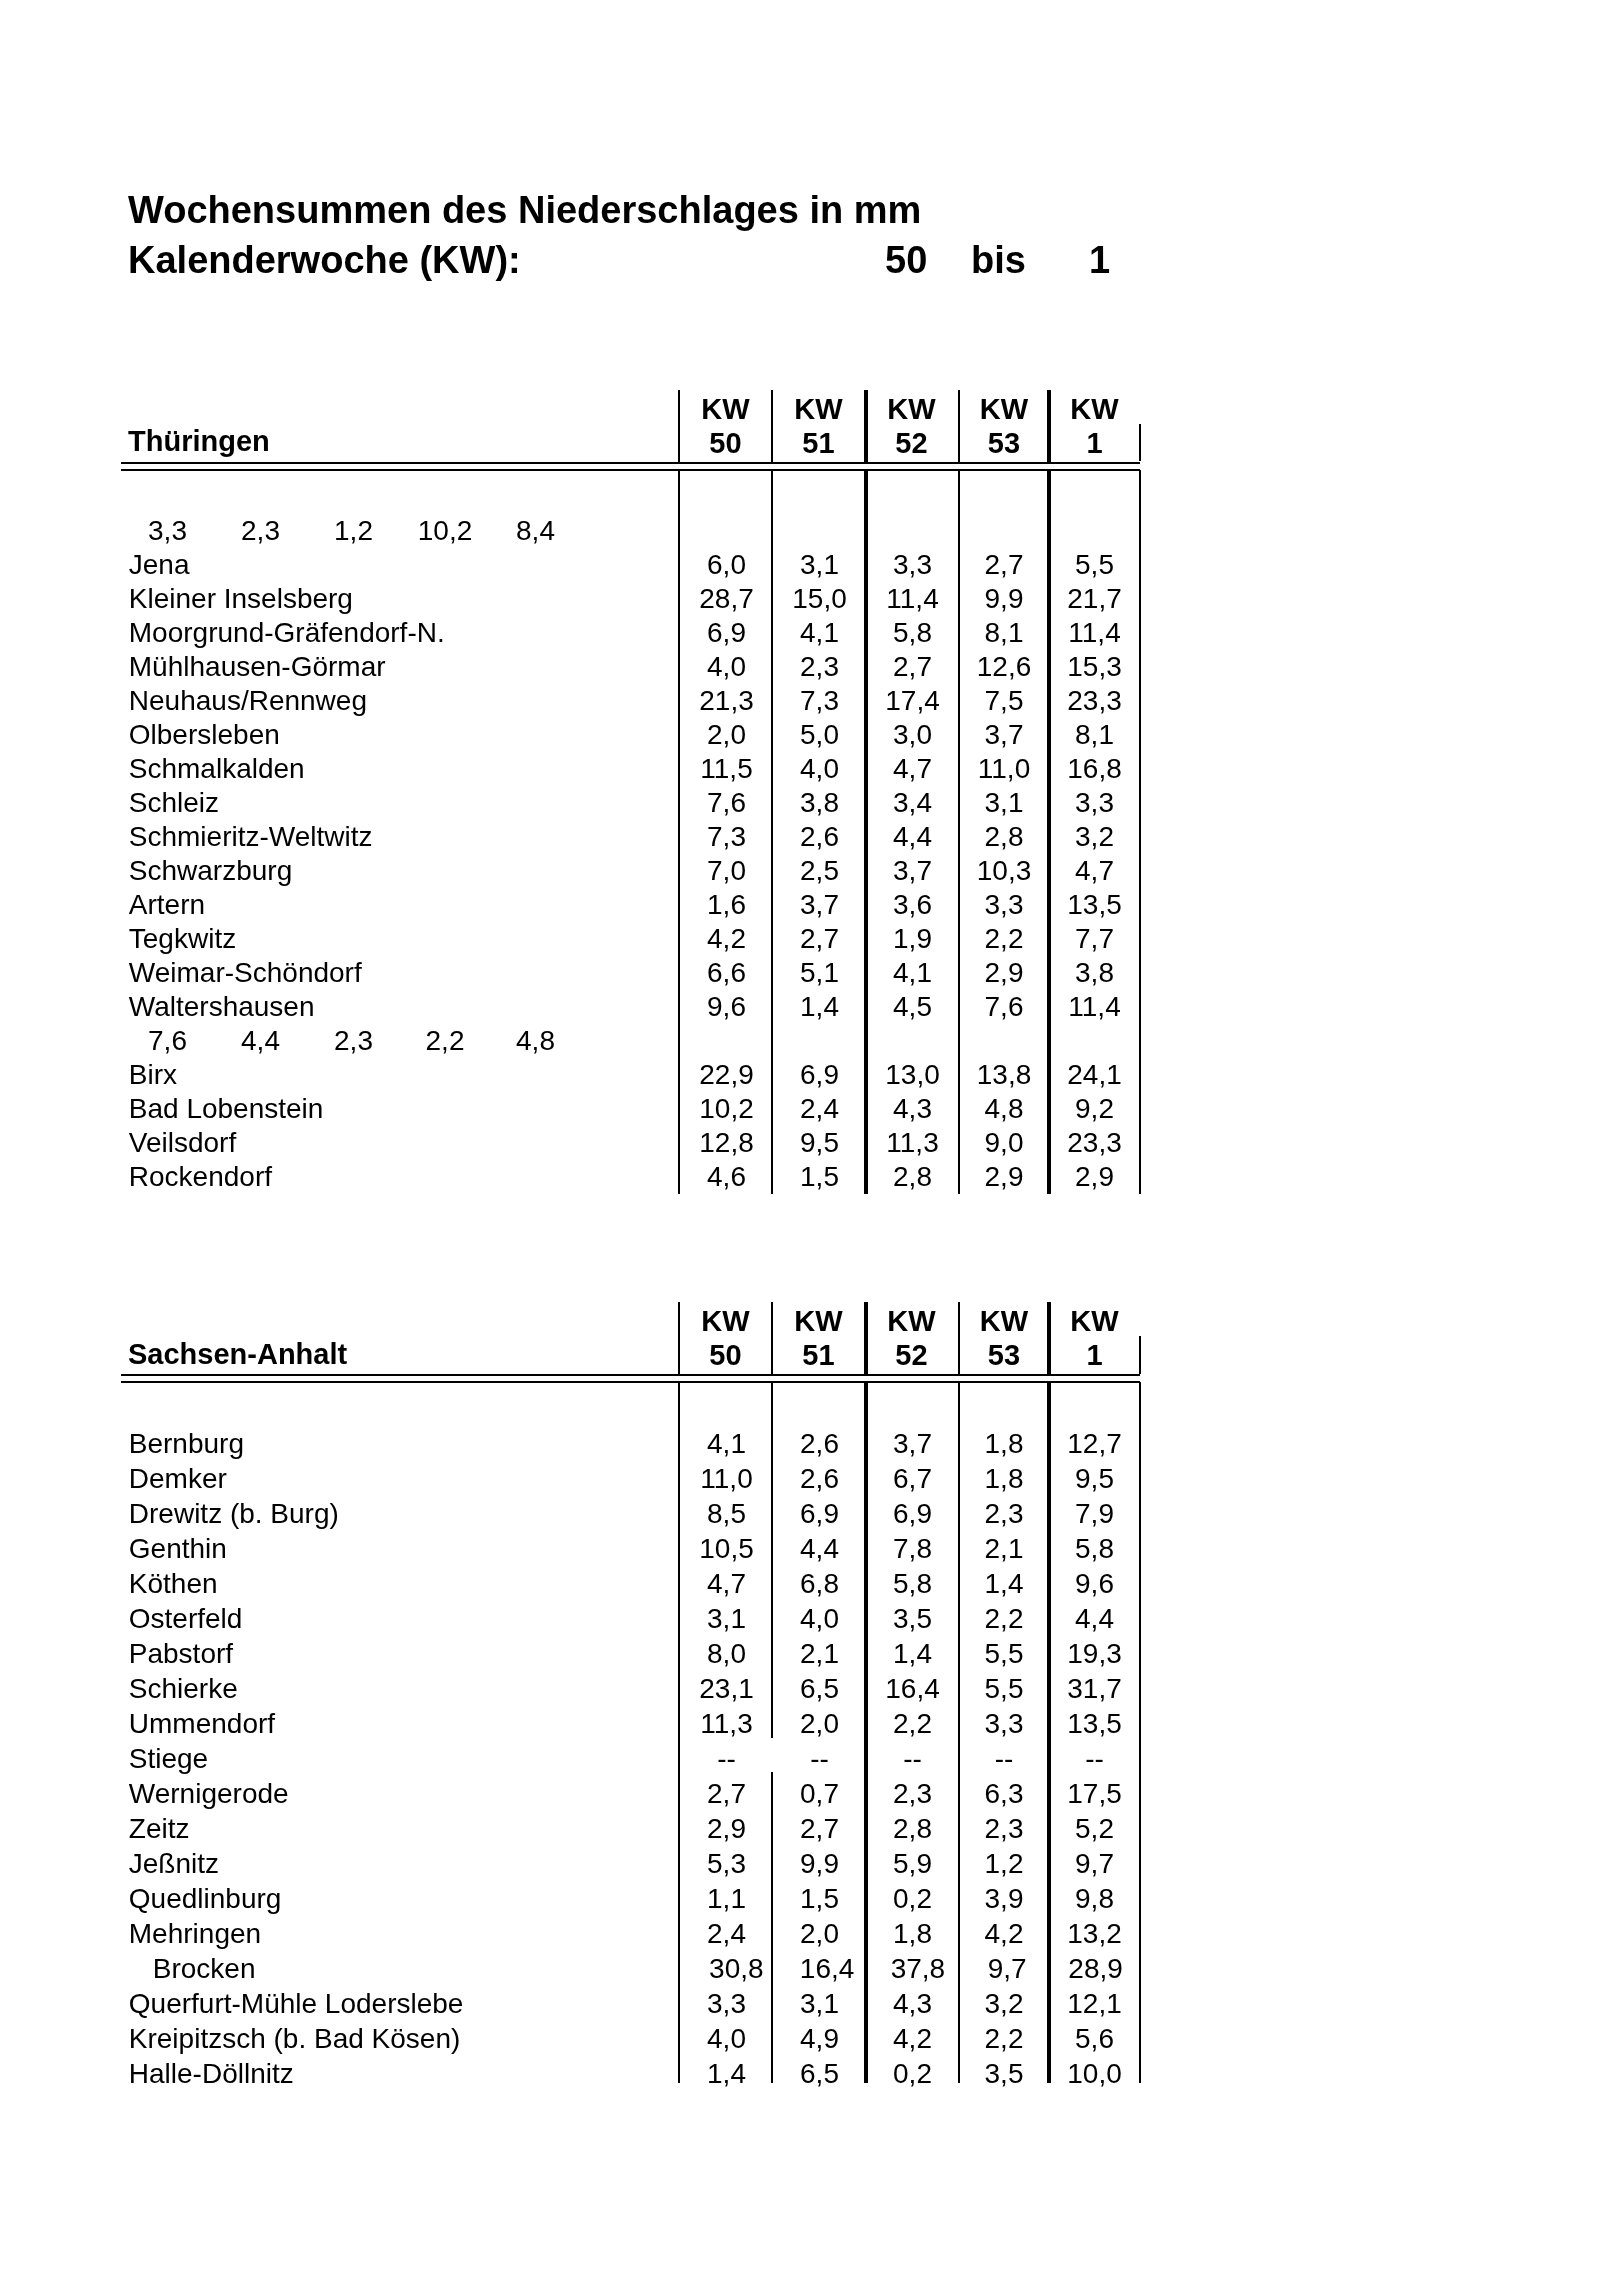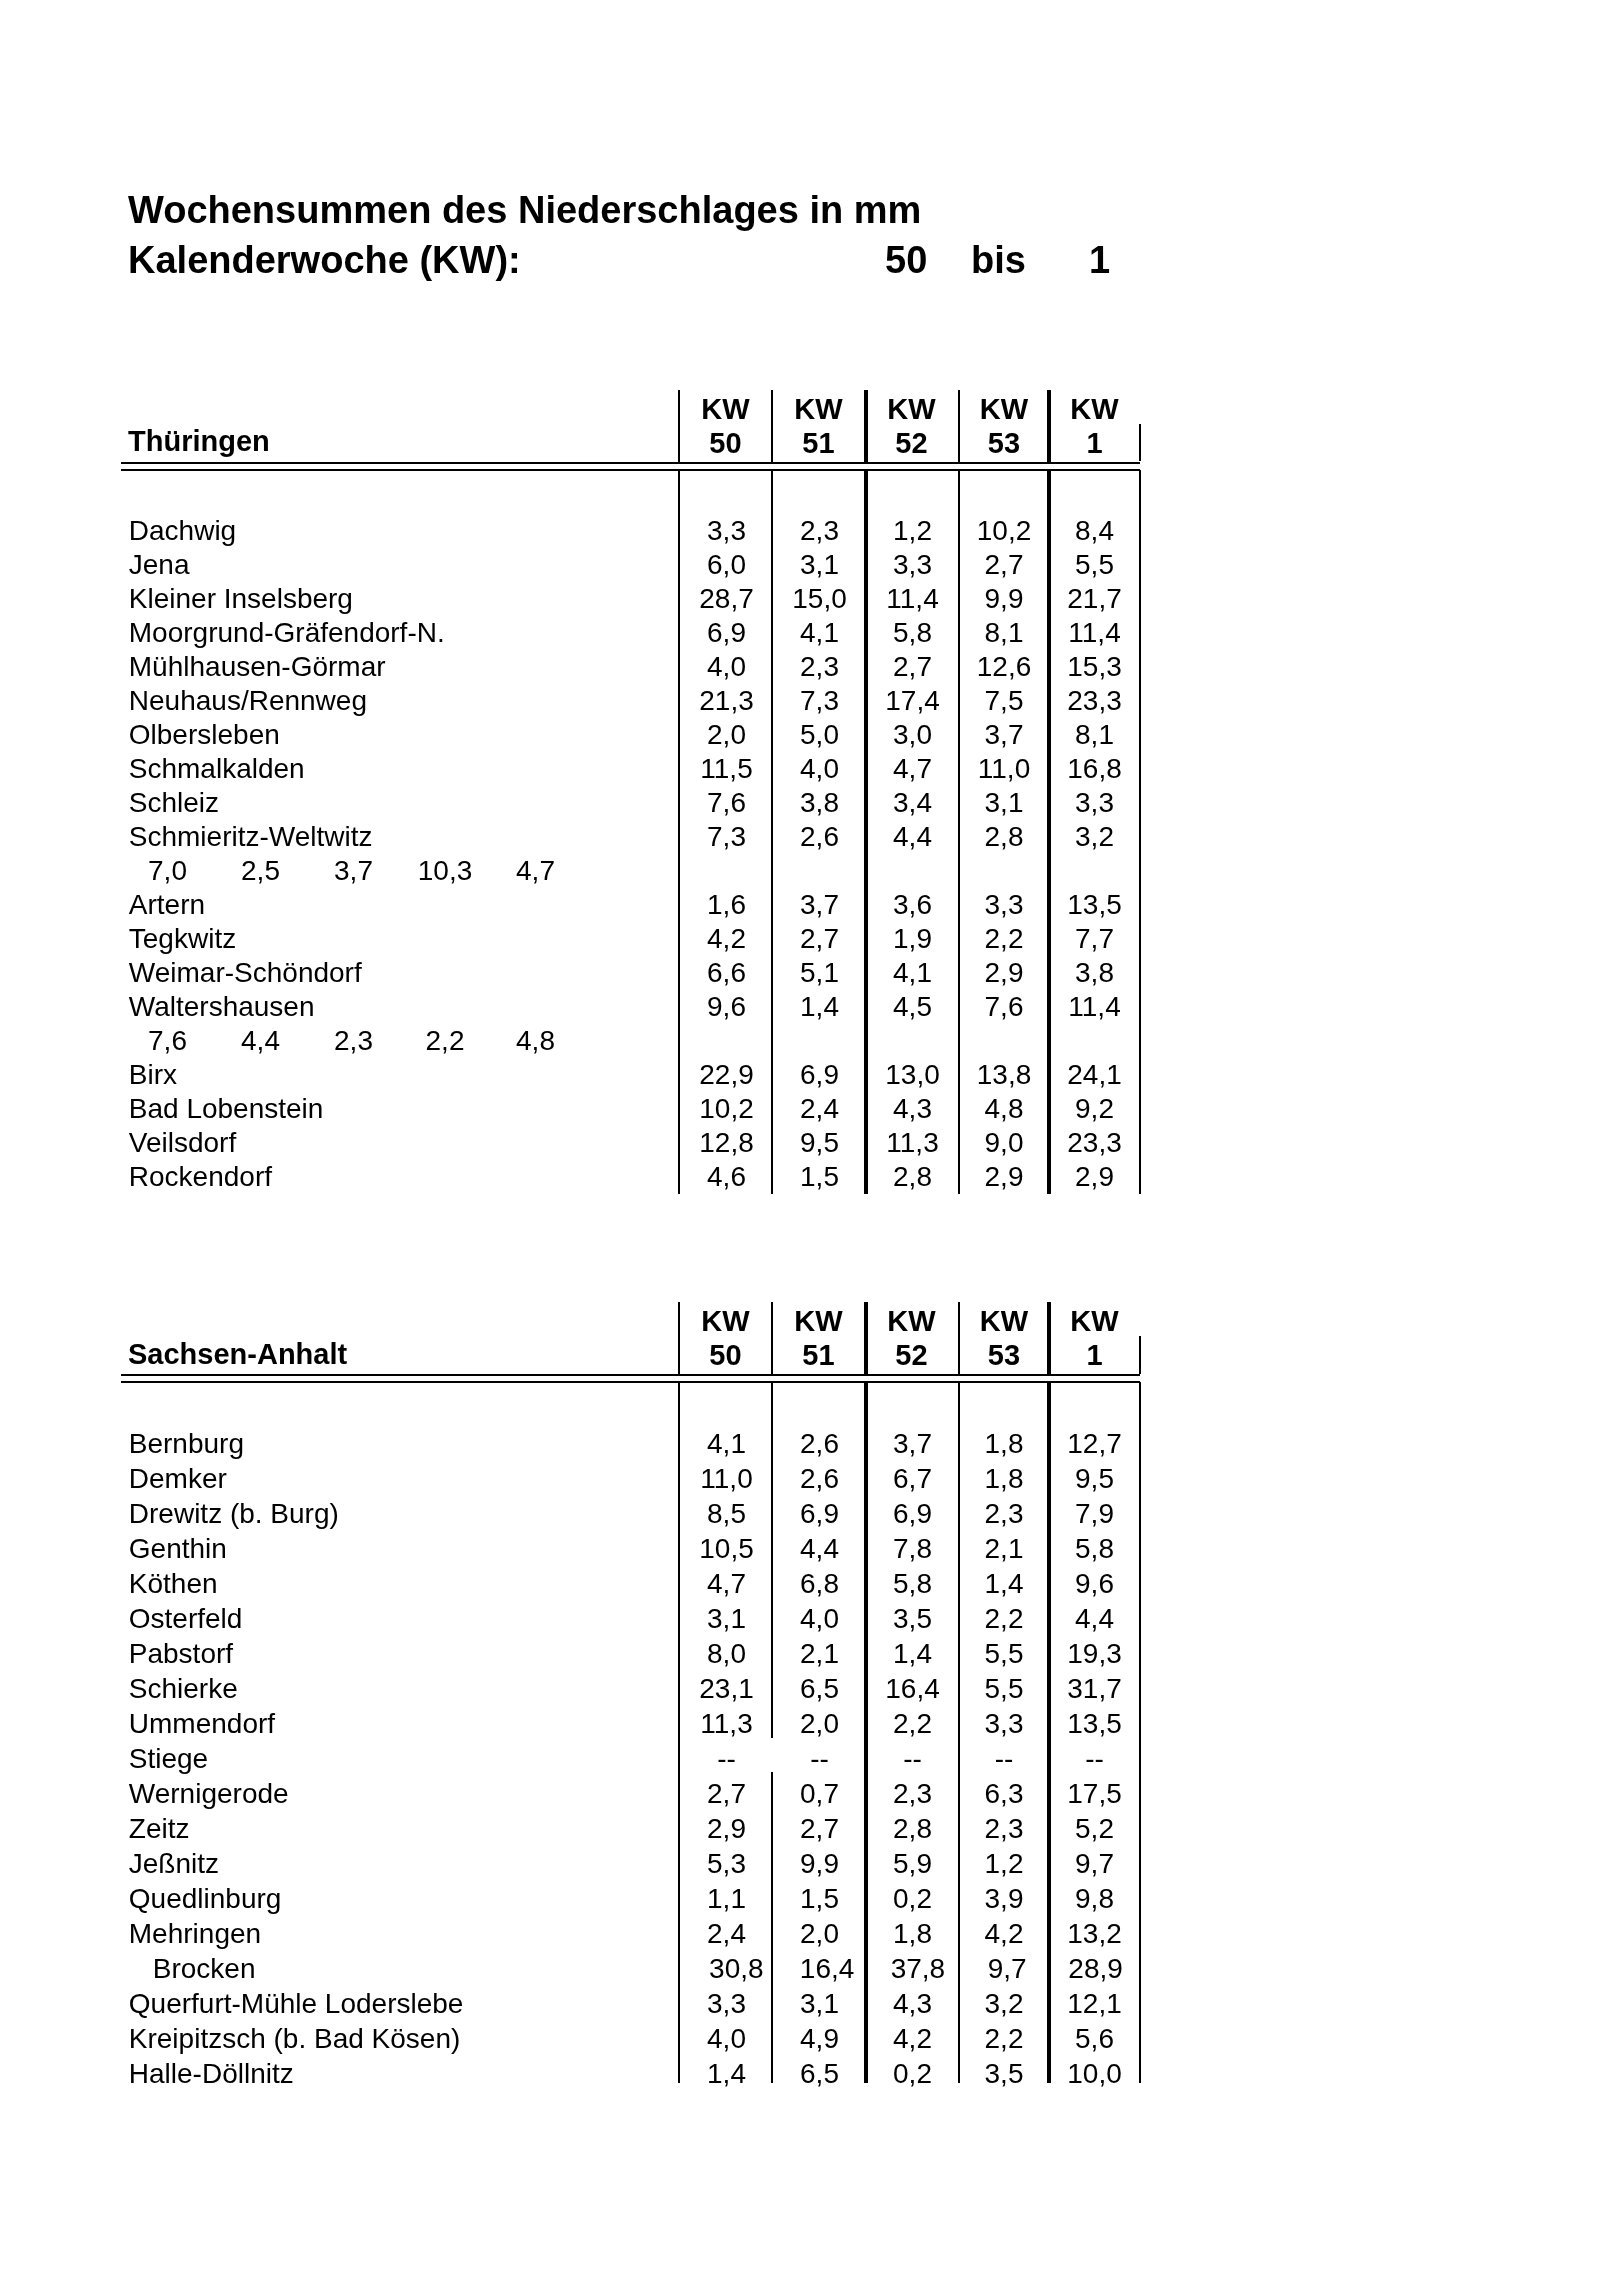--- a/index.html
+++ b/index.html
@@ -94,21 +94,20 @@
       <div class="vline" style="left: 1139px; width: 2px; top: 424px; height: 37px;"></div>
       <div class="dline" style="left: 121px; width: 1019px; top: 462px;"></div>
       <div class="vline" style="left: 678px; width: 2px; top: 470px; height: 724px;"></div>
       <div class="vline" style="left: 771px; width: 2px; top: 470px; height: 724px;"></div>
       <div class="vline" style="left: 864px; width: 3.9px; top: 470px; height: 724px;"></div>
       <div class="vline" style="left: 958px; width: 2px; top: 470px; height: 724px;"></div>
       <div class="vline" style="left: 1047px; width: 3.9px; top: 470px; height: 724px;"></div>
       <div class="vline" style="left: 1139px; width: 2px; top: 470px; height: 724px;"></div>
       <div class="rows" style="left: 121px; top: 470px; width: 1019px; padding-top: 44px;">
         <div class="trow" style="height: 34px;">
-          <div class="cell-name" style="width: 559px;">Dachwig</div>
           <div class="cell-val" style="width: 93px;">3,3</div>
           <div class="cell-val" style="width: 93px;">2,3</div>
           <div class="cell-val" style="width: 93px;">1,2</div>
           <div class="cell-val" style="width: 90px;">10,2</div>
           <div class="cell-val" style="width: 91px;">8,4</div>
         </div>
         <div class="trow" style="height: 34px;">
           <div class="cell-name" style="width: 559px;">Jena</div>
           <div class="cell-val" style="width: 93px;">6,0</div>
           <div class="cell-val" style="width: 93px;">3,1</div>
@@ -174,20 +173,21 @@
         </div>
         <div class="trow" style="height: 34px;">
           <div class="cell-name" style="width: 559px;">Schmieritz-Weltwitz</div>
           <div class="cell-val" style="width: 93px;">7,3</div>
           <div class="cell-val" style="width: 93px;">2,6</div>
           <div class="cell-val" style="width: 93px;">4,4</div>
           <div class="cell-val" style="width: 90px;">2,8</div>
           <div class="cell-val" style="width: 91px;">3,2</div>
         </div>
         <div class="trow" style="height: 34px;">
+          <div class="cell-name" style="width: 559px;">Schwarzburg</div>
           <div class="cell-val" style="width: 93px;">7,0</div>
           <div class="cell-val" style="width: 93px;">2,5</div>
           <div class="cell-val" style="width: 93px;">3,7</div>
           <div class="cell-val" style="width: 90px;">10,3</div>
           <div class="cell-val" style="width: 91px;">4,7</div>
         </div>
         <div class="trow" style="height: 34px;">
           <div class="cell-name" style="width: 559px;">Artern</div>
           <div class="cell-val" style="width: 93px;">1,6</div>
           <div class="cell-val" style="width: 93px;">3,7</div>

